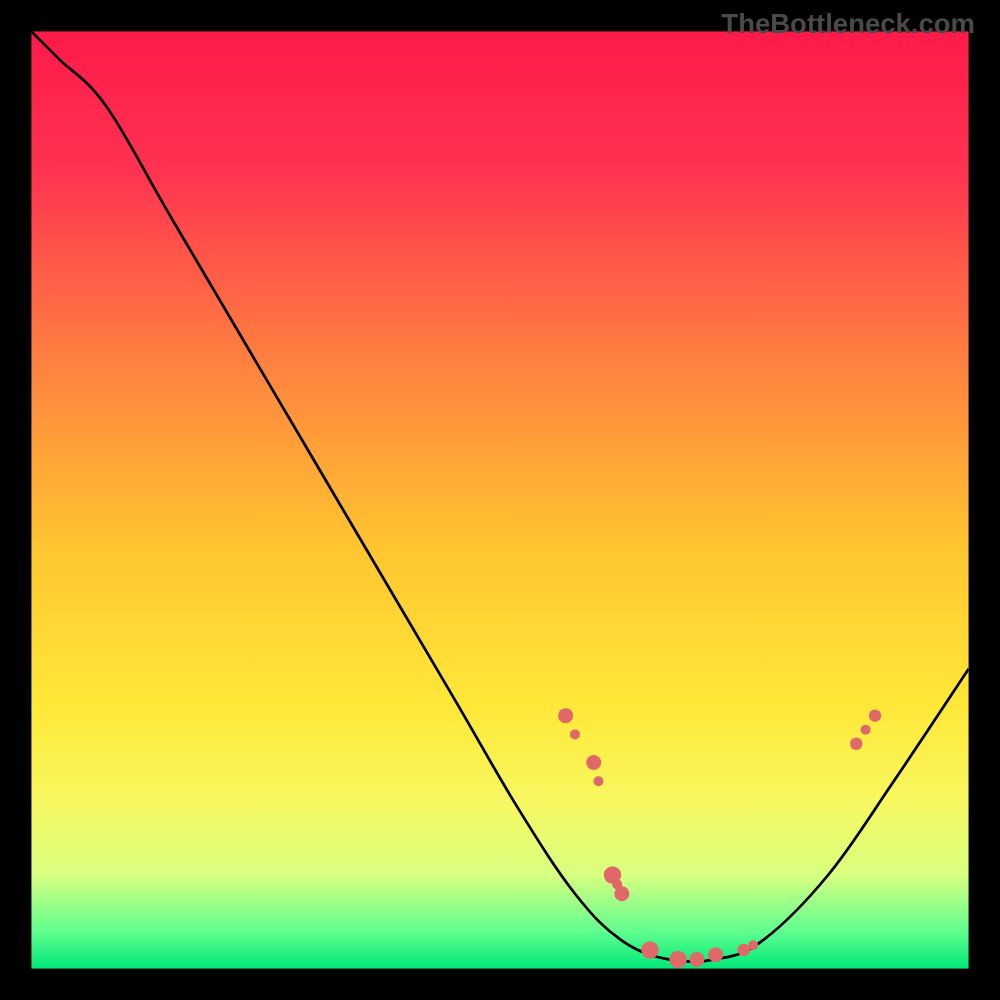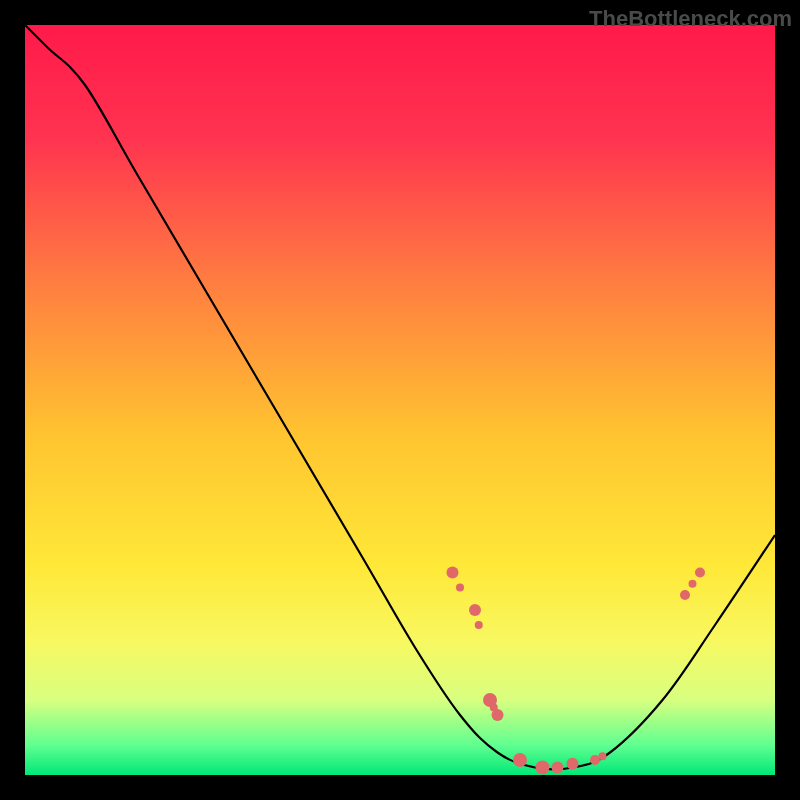--- a/index.html
+++ b/index.html
@@ -1,21 +1,21 @@
 <!DOCTYPE html>
 <html><head>
 <meta charset="utf-8">
 <style>
   * { margin: 0; padding: 0; box-sizing: border-box; }
   html, body { width: 800px; height: 800px; background: #000; overflow: hidden; }
   .container { position: relative; width: 800px; height: 800px; }
   .watermark {
     position: absolute;
     top: 6px;
-    right: 8px;
+    right: 20px;
     font-family: Arial, sans-serif;
     font-size: 22px;
     font-weight: 600;
     color: #4a4a4a;
     z-index: 10;
   }
   .chart-area {
     position: absolute;
     left: 25px;
     top: 25px;

